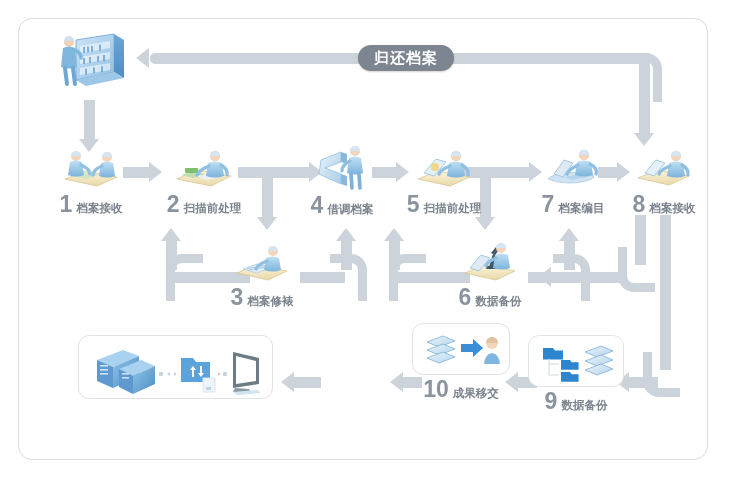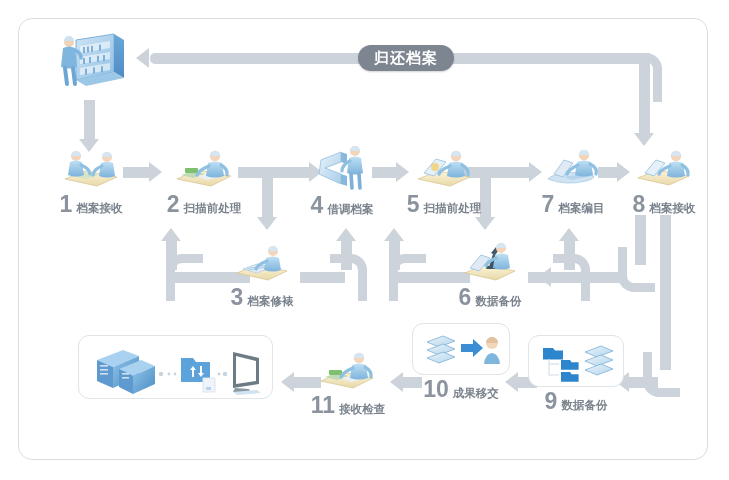--- a/index.html
+++ b/index.html
@@ -411,39 +411,20 @@
 
           <polygon points="144,10 170,16 170,42 144,46" fill="#6d7b85"></polygon>
           <polygon points="147,14 167,19 167,39 147,42" fill="#ffffff"></polygon>
           <polygon points="146,46 160,47 162,51 144,50" fill="#8c99a2"></polygon>
           <polygon points="144,50 168,48 172,51 148,53" fill="#cfe3f2"></polygon>
         </svg>
       </div>
     </div>
   </div>
 
-  <div class="node" style="left:300px;top:348px;width:96px;">
-    <div class="art">
-      <svg width="66" height="44" viewBox="0 0 66 44" style="margin:0 auto;">
-        <polygon points="6,33 26,24 58,30 38,40" fill="url(#deskG)" stroke="#d8c694" stroke-width=".8"></polygon>
-        <polygon points="10,29 22,25 34,28 22,32" fill="#bfdcb3"></polygon>
-        <rect x="14" y="22" width="13" height="5" rx="1" fill="#7fc06e"></rect>
-        <polygon points="26,30 42,27 52,30 36,34" fill="#e9f1f7"></polygon>
-        <circle cx="44" cy="10" r="5.2" fill="#f2d5ba"></circle>
-        <path d="M38.8 10 a5.2 5.2 0 0 1 10.4 0z" fill="#d5e5f1"></path>
-        <path d="M37 17 q7 -3 14 0 l2 13 q-9 3 -18 0z" fill="url(#shirtG)"></path>
-        <path d="M38 20 q-10 4 -12 9" stroke="#8fc0e2" stroke-width="3.4" fill="none" stroke-linecap="round"></path>
-        <path d="M50 19 q7 4 6 10" stroke="#8fc0e2" stroke-width="3.2" fill="none" stroke-linecap="round"></path>
-      </svg>
-    </div>
-    <div class="caption">
-      <span class="num">11</span>
-      <span class="ctext">接收检查</span>
-    </div>
-  </div>
 
   <div class="node" style="left:412px;top:323px;">
     <div class="boxed" style="width:98px;box-sizing:border-box;">
       <div class="art">
         <svg width="80" height="42" viewBox="0 0 80 42" style="margin:0 auto;">
           <defs>
             <linearGradient id="discG" x1="0" y1="0" x2="1" y2="1">
               <stop offset="0%" stop-color="#eaf4fb"></stop>
                 <stop offset="100%" stop-color="#b4d5ec"></stop>
             </linearGradient>

